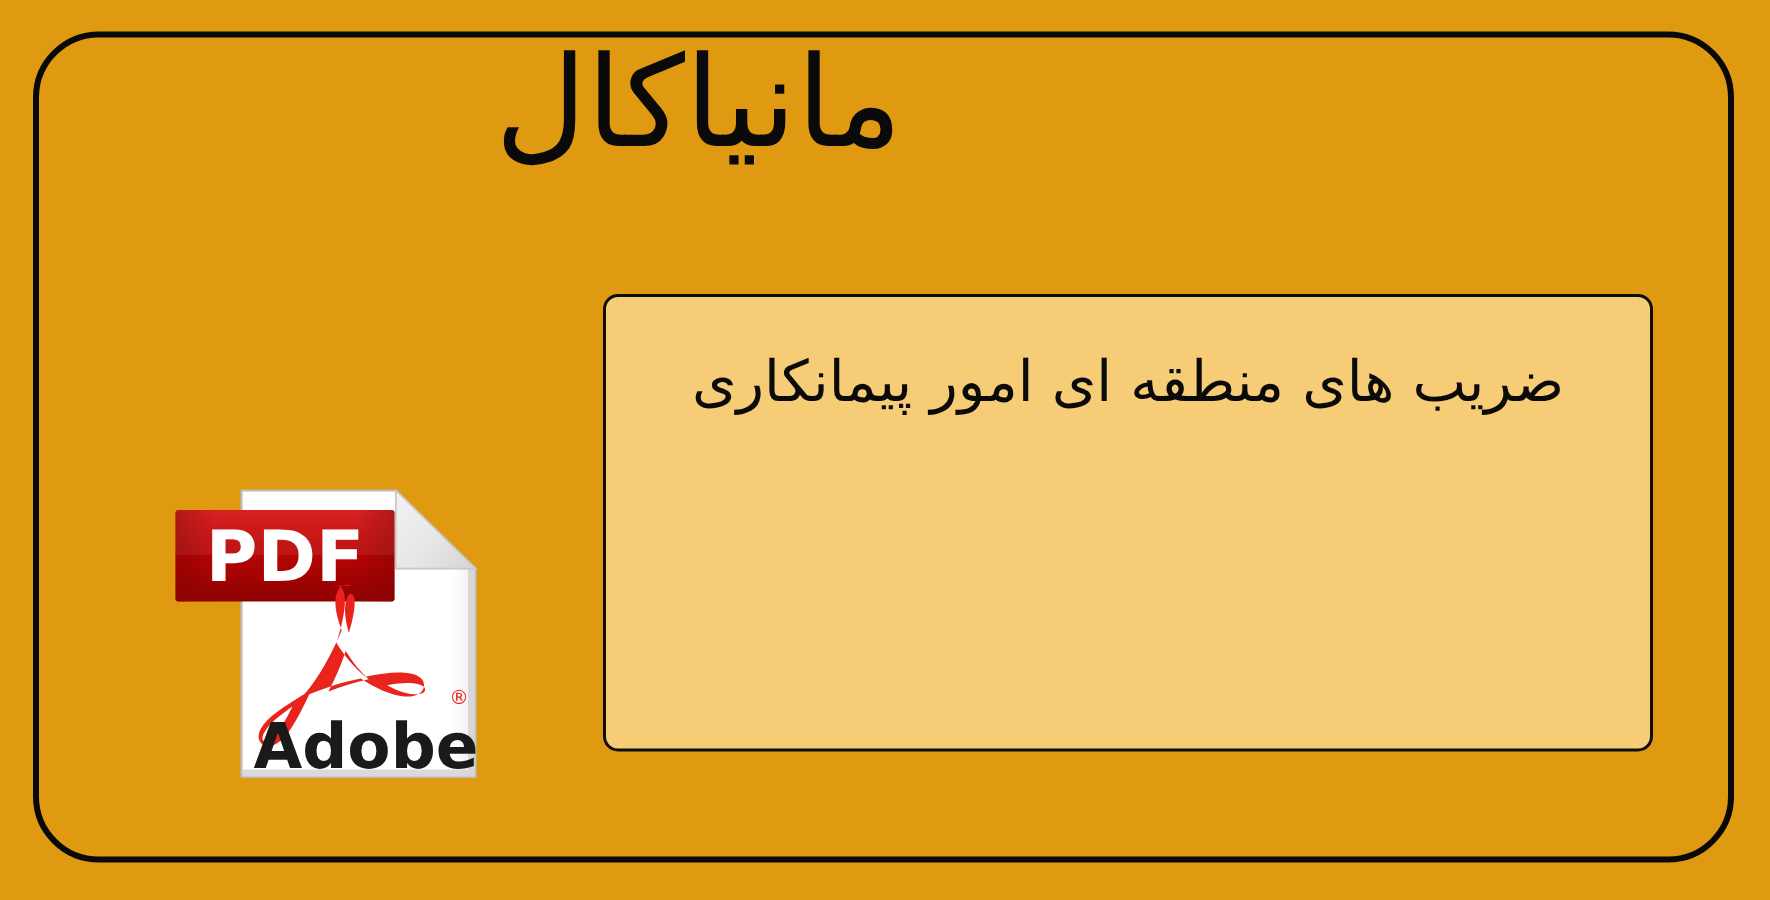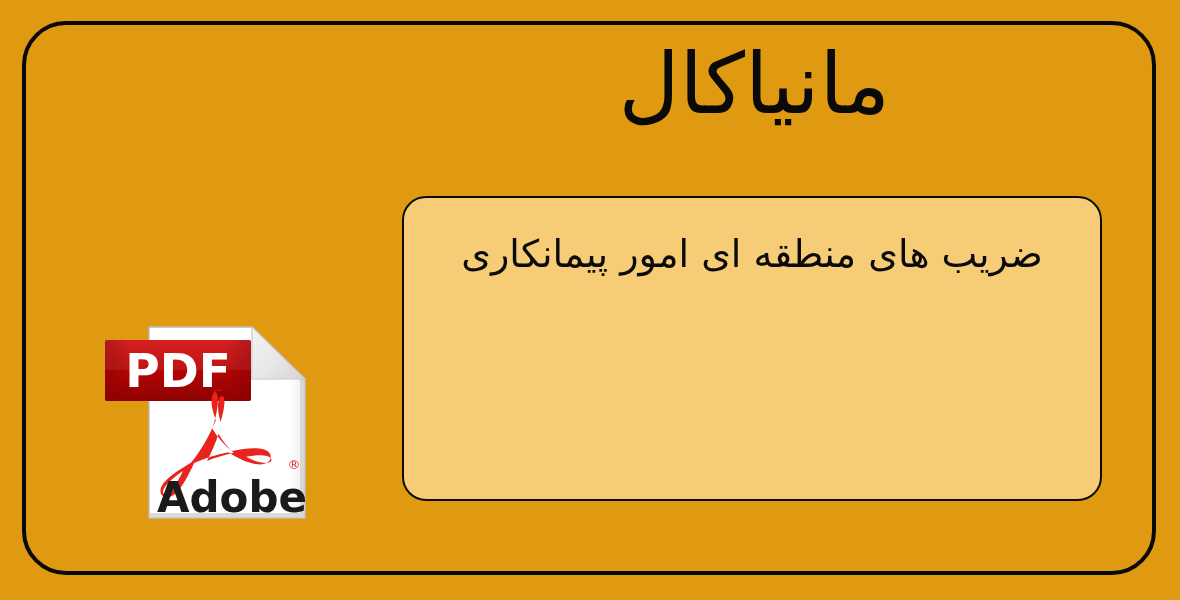--- a/index.html
+++ b/index.html
@@ -33,26 +33,26 @@
     border: 4px solid #090909;
     border-radius: 44px;
     box-sizing: border-box;
     background: transparent;
   }
 
   
   .heading {
     position: absolute;
     left: 330px;
-    top: 18px;
+    top: 2px;
     width: 560px;
     height: 132px;
     display: flex;
     align-items: center;
-    justify-content: flex-start;
+    justify-content: flex-end;
     direction: rtl;
   }
   .heading-text {
     font-family: "DejaVu Sans", "Liberation Sans", sans-serif;
     font-size: 84px;
     line-height: 1.05;
     color: #0a0a0a;
     white-space: nowrap;
     font-weight: 400;
     letter-spacing: 0px;
@@ -61,41 +61,41 @@
   
   .info-panel {
     position: absolute;
     left: 402px;
     top: 196px;
     width: 700px;
     height: 305px;
     box-sizing: border-box;
     background: #f6cc76;
     border: 2px solid #0d0d0d;
-    border-radius: 24px;
+    border-radius: 10px;
     direction: rtl;
     padding: 18px 26px 0 26px;
   }
   .info-line {
     font-family: "DejaVu Sans", "Liberation Sans", sans-serif;
     font-size: 38px;
     line-height: 76px;
     color: #0a0a0a;
     text-align: center;
     white-space: nowrap;
     font-weight: 400;
   }
   .info-line.line-2 {
     text-align: center;
   }
 
   
   .pdf-icon {
     position: absolute;
-    left: 104px;
+    left: 116px;
     top: 326px;
     width: 205px;
     height: 195px;
     text-align: right;
   }
   .pdf-icon svg {
     display: block;
     width: 205px;
     height: 195px;
   }

